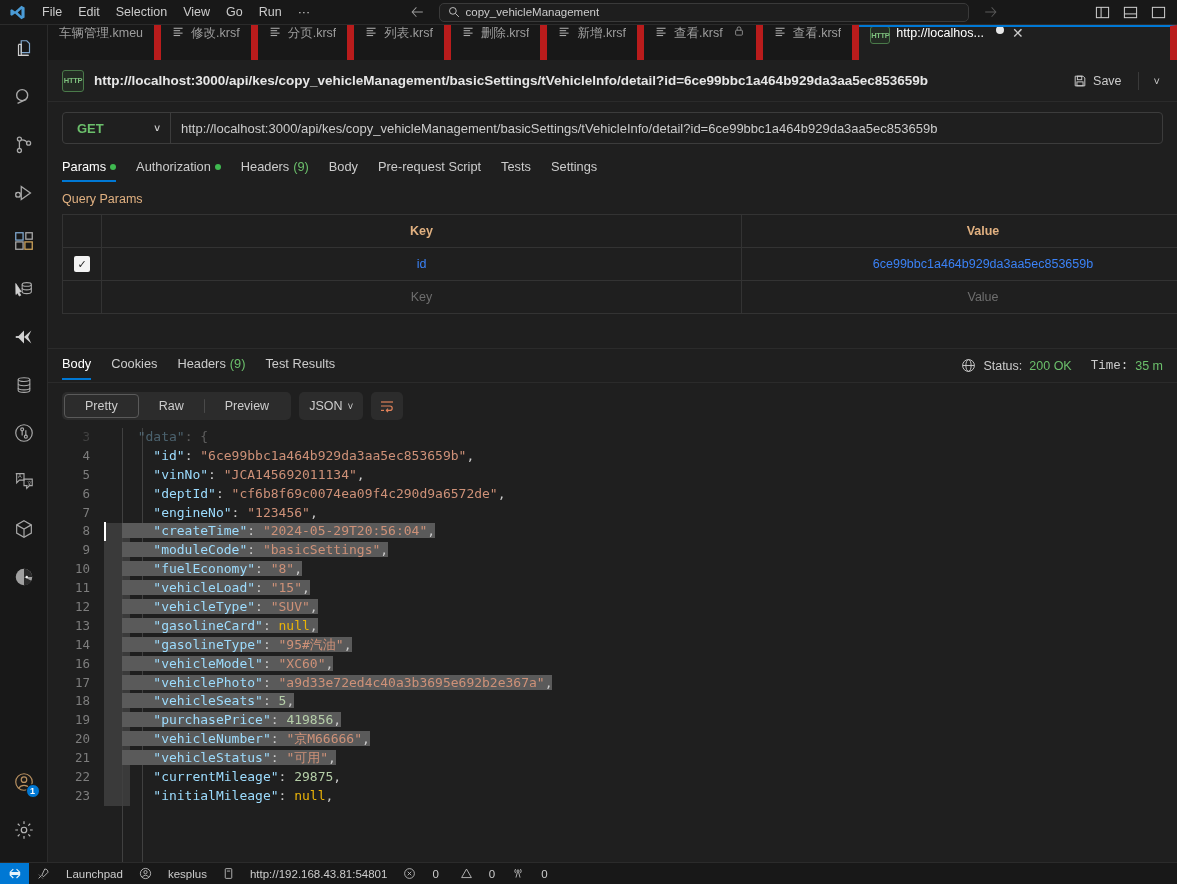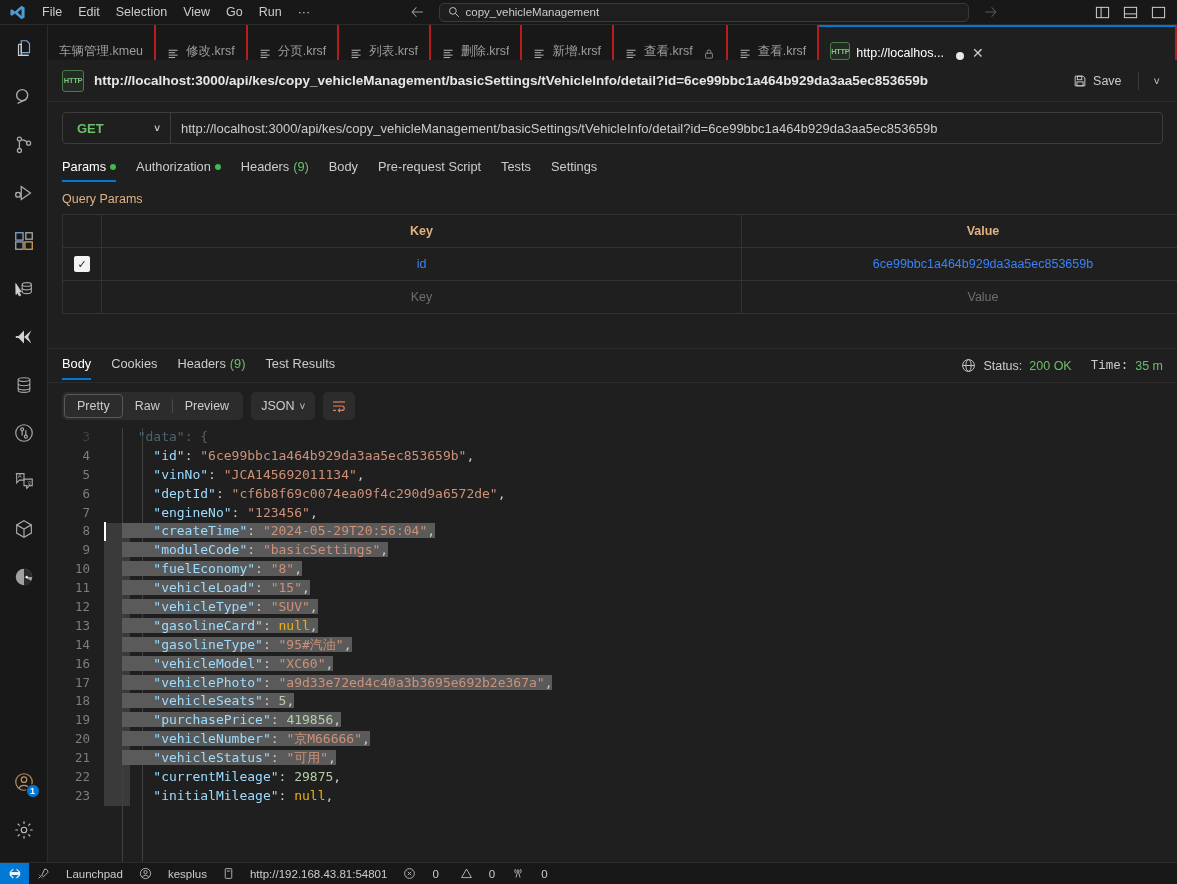--- a/index.html
+++ b/index.html
@@ -50,23 +50,23 @@
     font-size: 9px; width: 14px; height: 14px; border-radius: 50%;
     display: flex; align-items: center; justify-content: center; font-weight: bold;
     border: 1px solid #181818;
   }
 
   .mainarea { flex: 1; display: flex; flex-direction: column; min-width: 0; background: #1f1f1f; }
 
   
   .tabsbar { height: 35px; flex: 0 0 35px; background: #181818; display: flex; overflow: hidden; }
   .tab {
-    display: flex; align-items: flex-end; gap: 6px; padding: 0 11px;
+    display: flex; align-items: flex-start; gap: 6px; padding: 0 11px;
     font-size: 12.5px; color: #9d9d9d; background: #181818;
-    border-right: 2px solid #b91c1c; white-space: nowrap; position: relative;
+    border-right: 7px solid #b91c1c; white-space: nowrap; position: relative;
     min-width: 0;
   }
   .tab.active {
     background: #1f1f1f; color: #ffffff;
     border-top: 1px solid #0078d4;
     padding-top: 0px;
   }
   .tab.active::before {
     content: ""; position: absolute; top: 0; left: 0; right: 0; height: 1px; background: #0078d4;
   }
@@ -148,21 +148,21 @@
   }
   .resp-meta {
     margin-left: auto; display: flex; align-items: center; gap: 7px;
     font-size: 12.5px; color: #cccccc; padding-right: 0px; white-space: nowrap;
   }
   .ok { color: #6bbf6b; }
 
   .viewbar { display: flex; align-items: center; gap: 8px; padding: 9px 14px 8px 14px; flex: 0 0 auto; }
   .seg { background: #2c2c2c; border-radius: 5px; display: flex; align-items: center; height: 28px; padding: 2px; }
   .seg > div {
-    font-size: 12.5px; color: #cccccc; padding: 0 12px; height: 24px;
+    font-size: 12.5px; color: #cccccc; padding: 0 20px; height: 24px;
     display: flex; align-items: center; border-radius: 4px;
   }
   .seg > div.on { background: #2c2c2c; border: 1px solid #5a5a5a; }
   .seg .sdiv { width:1px; height:14px; background:#4a4a4a; padding:0; }
   .btnbox {
     background: #2c2c2c; border-radius: 5px; height: 28px; display: flex; align-items: center;
     padding: 0 10px; gap: 5px; font-size: 12.5px; color: #cccccc;
   }
   .btnbox.sq { width: 32px; justify-content: center; padding: 0; color: #e0825a; }
 

